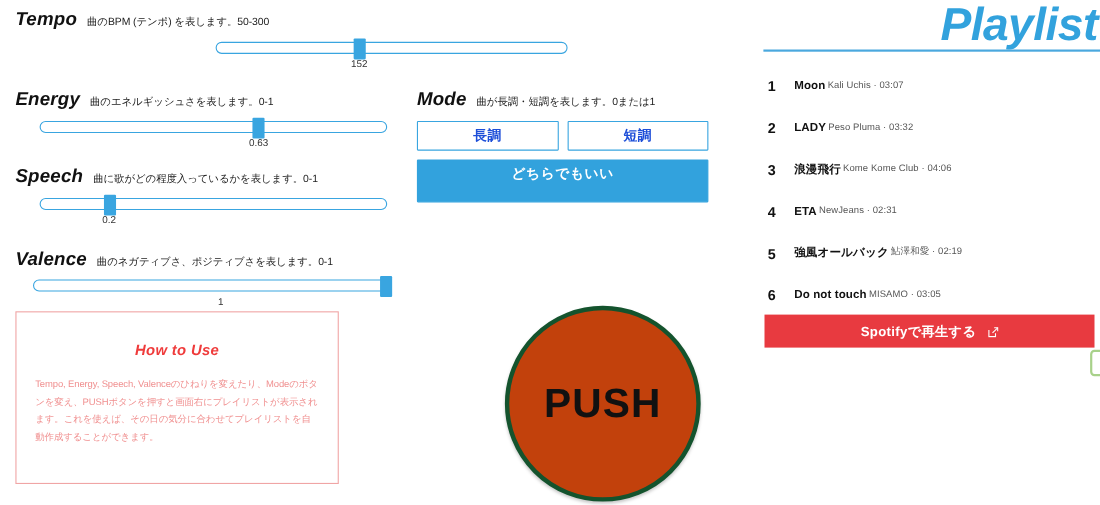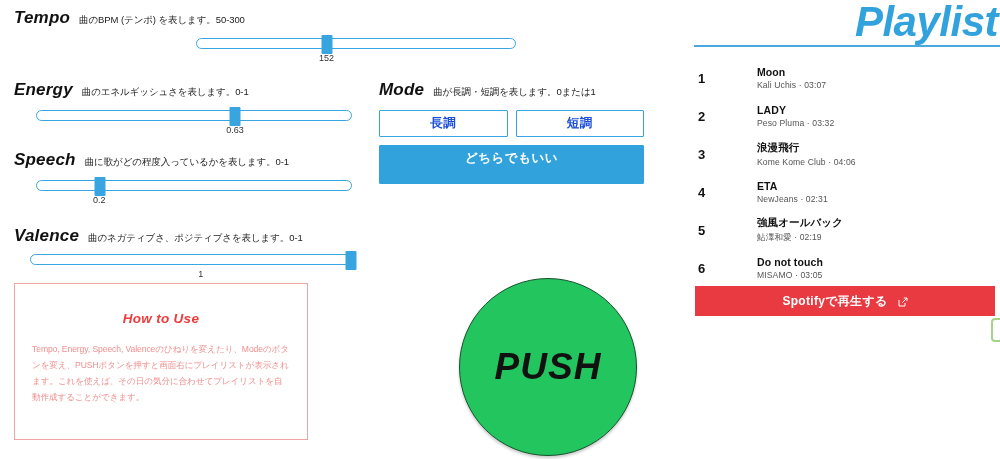--- a/index.html
+++ b/index.html
@@ -147,26 +147,25 @@
   }
 
   
   .push-btn {
     position: absolute;
     left: 459px;
     top: 278px;
     width: 178px;
     height: 178px;
     border-radius: 50%;
-    background: #22c55e;
-    border: 1px solid #14532d;
+    background: #c2410c;
+    border: 4px solid #14532d;
     color: #111111;
     font-size: 37px;
     font-weight: bold;
-    font-style: italic;
     letter-spacing: 1px;
     display: flex;
     align-items: center;
     justify-content: center;
     cursor: pointer;
     box-shadow: 0 2px 3px rgba(0,0,0,.22);
     box-sizing: border-box;
   }
 
   
@@ -207,24 +206,23 @@
   .track-index {
     font-size: 13px;
     font-weight: bold;
     color: #111111;
     width: 13px;
     text-align: left;
     flex: 0 0 13px;
   }
   .track-meta {
     display: flex;
-    flex-direction: column;
+    flex-direction: row;
     justify-content: space-between;
     gap: 2px;
-    margin-left: 35px;
   }
   .track-name {
     font-size: 10.5px;
     font-weight: bold;
     color: #111111;
     letter-spacing: .1px;
   }
   .track-sub {
     font-size: 8.6px;
     color: #555555;

